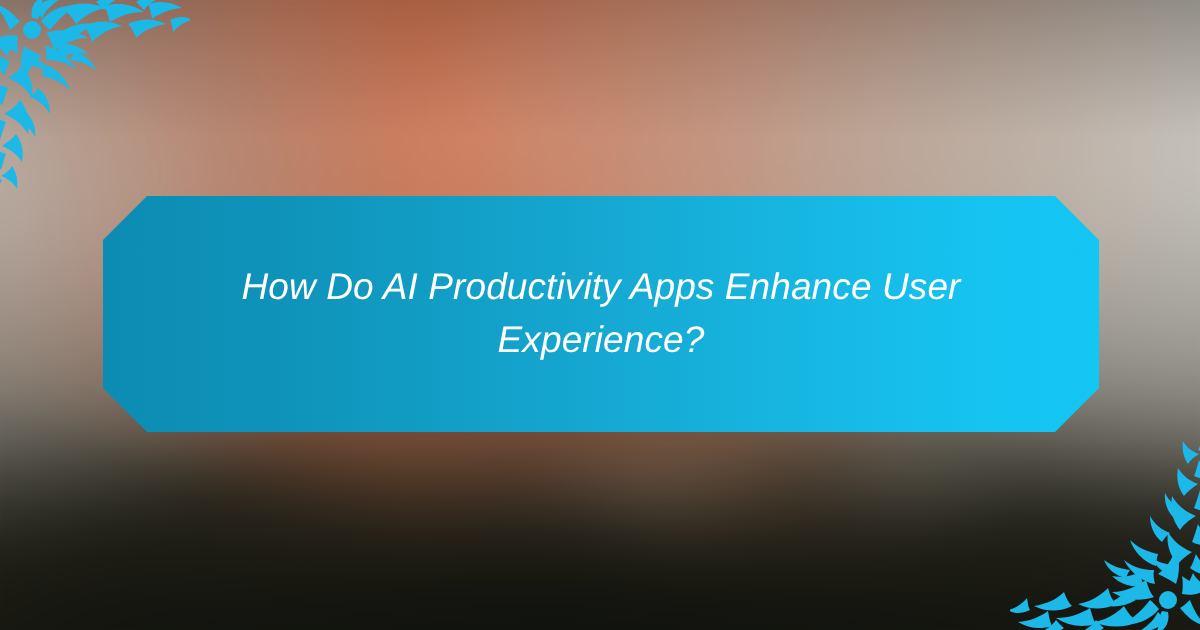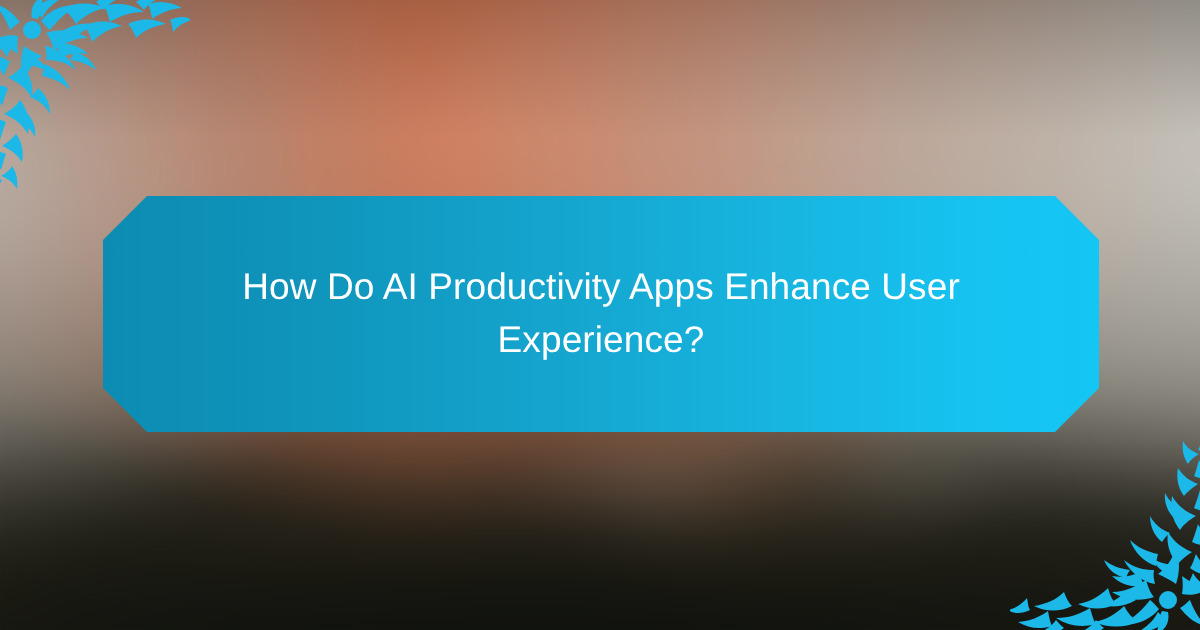--- a/index.html
+++ b/index.html
@@ -81,20 +81,21 @@
         #0f93ba 18%,
         #14a4cd 44%,
         #17b5e0 68%,
         #16c3f1 88%,
         #14c6f4 100%);
     -webkit-clip-path: polygon(44px 0, calc(100% - 44px) 0, 100% 44px, 100% calc(100% - 44px), calc(100% - 44px) 100%, 44px 100%, 0 calc(100% - 44px), 0 44px);
     clip-path: polygon(44px 0, calc(100% - 44px) 0, 100% 44px, 100% calc(100% - 44px), calc(100% - 44px) 100%, 44px 100%, 0 calc(100% - 44px), 0 44px);
     display: flex;
     align-items: center;
     justify-content: center;
+    font-style: italic;
   }
   #banner-title {
     margin: 0;
     padding: 0 60px;
     width: 100%;
     box-sizing: border-box;
     color: #ffffff;
     font-family: "Liberation Sans", sans-serif;
     font-size: 37px;
     font-weight: 400;

